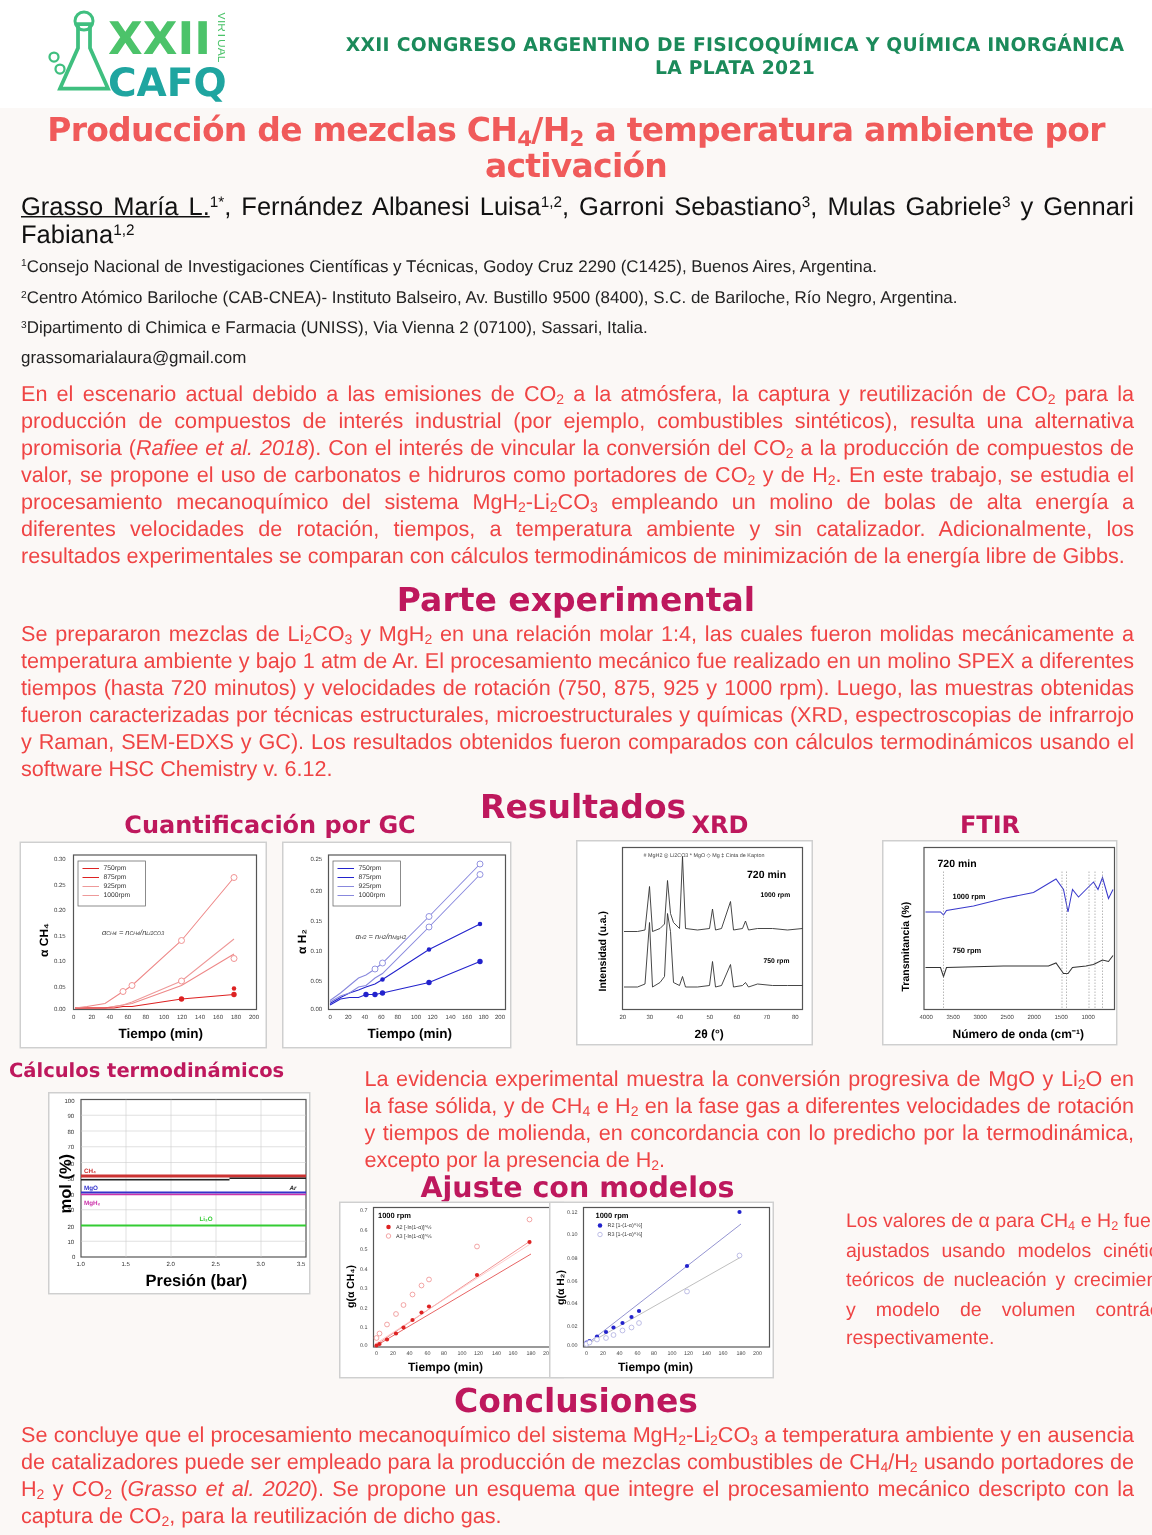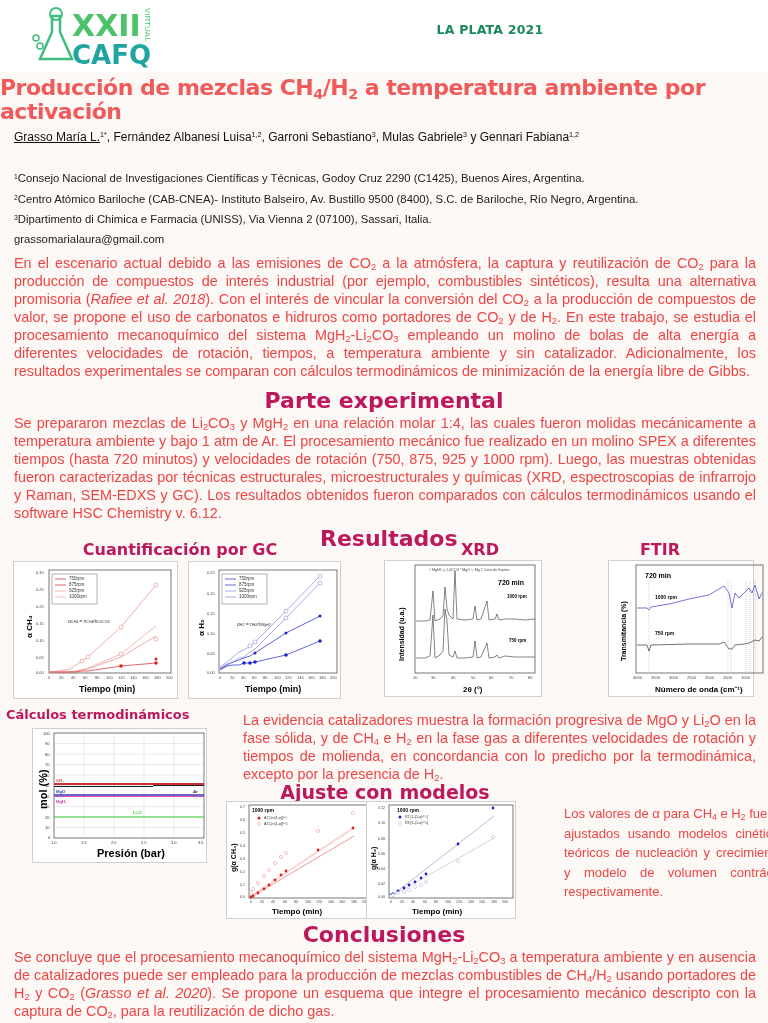--- a/index.html
+++ b/index.html
@@ -1,24 +1,24 @@
 <!DOCTYPE html>
 <html><head>
 <meta charset="utf-8">
 <style>
   * { box-sizing: border-box; margin: 0; padding: 0; }
   html, body { width: 768px; height: 1023px; overflow: hidden; }
   body { background: #fbf8f6; font-family: "Liberation Sans", sans-serif; color: #111; position: relative; }
   .header { position: absolute; left: 0; top: 0; width: 768px; height: 72px; background: #fff; padding-left: 16px; }
   .logo { position: absolute; left: 30px; top: 4px; width: 120px; height: 64px; }
   .conf-title { position: absolute; left: 230px; top: 22px; width: 520px; text-align: center; color: #1b8a5a; font-family: "DejaVu Sans", sans-serif; font-weight: bold; font-size: 12.5px; line-height: 15px; letter-spacing: 0.2px; }
-  .title { position: absolute; left: 0; top: 76px; width: 768px; text-align: left; color: #f05a5a; font-weight: bold; font-size: 22px; line-height: 24px; font-family: "DejaVu Sans", sans-serif; letter-spacing: -0.5px; }
+  .title { position: absolute; left: 0; top: 76px; width: 768px; text-align: center; color: #f05a5a; font-weight: bold; font-size: 22px; line-height: 24px; font-family: "DejaVu Sans", sans-serif; letter-spacing: -0.5px; }
   sub { font-size: 0.65em; vertical-align: -0.25em; line-height: 0; }
   sup { font-size: 0.6em; vertical-align: 0.5em; line-height: 0; }
-  .authors { position: absolute; left: 14px; top: 128px; width: 742px; font-size: 12px; line-height: 19px; text-align: justify; text-align-last: left; color: #111; }
+  .authors { position: absolute; left: 14px; top: 128px; width: 742px; font-size: 17px; line-height: 19px; text-align: justify; text-align-last: left; color: #111; }
   .authors .u { text-decoration: underline; }
   .affil { position: absolute; left: 14px; font-size: 11.3px; color: #222; }
   .p { position: absolute; left: 14px; width: 742px; font-size: 14.4px; line-height: 18px; text-align: justify; color: #ef4444; }
   .sec { position: absolute; text-align: center; color: #be185d; font-weight: bold; font-family: "DejaVu Sans", sans-serif; }
   .sec.big { font-size: 22px; }
   .sec.mid { font-size: 16px; }
   .figbox { position: absolute; background: #fff; border: 1px solid #cfcfcf; }
   svg text { font-family: "Liberation Sans", sans-serif; }
 </style>
 </head>
@@ -28,20 +28,21 @@
   <svg class="logo" viewBox="0 0 120 64">
     <path d="M10 55 L22 28 L22 12 L30 12 L30 28 L42 55 Z" fill="none" stroke="#3fbf7f" stroke-width="2.5"></path>
     <circle cx="26" cy="10" r="6" fill="none" stroke="#3fbf7f" stroke-width="2"></circle>
     <circle cx="6" cy="34" r="3" fill="none" stroke="#3fbf7f" stroke-width="1.5"></circle>
     <circle cx="10" cy="42" r="3" fill="none" stroke="#3fbf7f" stroke-width="1.5"></circle>
     <text x="42" y="32" font-size="30" font-weight="bold" fill="#4cc36a" style="font-family:'DejaVu Sans',sans-serif">XXII</text>
     <text x="42" y="60" font-size="26" font-weight="bold" fill="#1fa5a0" style="font-family:'DejaVu Sans',sans-serif">CAFQI</text>
     <text x="0" y="0" font-size="8" fill="#4cc36a" transform="translate(115,4) rotate(90)">VIRTUAL</text>
   </svg>
   <div class="conf-title">
+    <div>XXII CONGRESO ARGENTINO DE FISICOQUÍMICA Y QUÍMICA INORGÁNICA</div>
     <div>LA PLATA 2021</div>
   </div>
 </div>
 
 <div class="title">
   <div><span>Producción de mezclas CH</span><sub>4</sub><span>/H</span><sub>2</sub><span> a temperatura ambiente por activación</span></div>
 </div>
 
 <div class="authors">
   <span class="u">Grasso María L.</span><sup>1*</sup>, <span>Fernández Albanesi Luisa</span><sup>1,2</sup>, <span>Garroni Sebastiano</span><sup>3</sup>, <span>Mulas Gabriele</span><sup>3</sup> y <span>Gennari Fabiana</span><sup>1,2</sup>
@@ -208,21 +209,21 @@
         <text x="86" y="118">50</text>
         <text x="104" y="118">60</text>
         <text x="124" y="118">70</text>
         <text x="143" y="118">80</text>
       </g>
     <text x="78" y="131" font-size="8" font-weight="bold">2θ (°)</text>
     <text x="0" y="0" font-size="7" font-weight="bold" transform="translate(19,100) rotate(-90)">Intensidad (u.a.)</text>
   </svg>
 </div>
 
-<div class="figbox" style="left:608px;top:560px;width:146px;height:137px">
+<div class="figbox" style="left:588px;top:560px;width:157px;height:137px">
   <svg width="157" height="137" viewBox="0 0 157 137">
     <rect x="27" y="4" width="127" height="108" fill="none" stroke="#555" stroke-width="0.8"></rect>
     <text x="36" y="17" font-size="7" font-weight="bold">720 min</text>
     <text x="46" y="38" font-size="5" font-weight="bold">1000 rpm</text>
     <text x="46" y="74" font-size="5" font-weight="bold">750 rpm</text>
     <polyline points="28,47 34,47 38,47 40,49 42,46 60,43 80,38 100,34 115,25 120,32 123,47 126,32 130,37 135,32 140,27 143,32 146,24 150,38 153,32" fill="none" stroke="#3a3acc" stroke-width="0.7"></polyline>
     <polyline points="28,84 36,84 38,84 40,90 42,84 80,83 110,83 115,81 120,88 123,88 126,84 135,83 140,82 146,79 150,80 153,76" fill="none" stroke="#333" stroke-width="0.7"></polyline>
     <g stroke="#888" stroke-width="0.4" stroke-dasharray="1,1">
         <line x1="40" y1="20" x2="40" y2="112"></line>
         <line x1="119" y1="20" x2="119" y2="112"></line>
@@ -295,21 +296,21 @@
         <text x="23" y="74" fill="#cc33aa">MgH₂</text>
         <text x="100" y="85" fill="#33cc33">Li₂O</text>
         <text x="160" y="64" fill="#222" font-style="italic">Ar</text>
     </g>
     <text x="64" y="128" font-size="11" font-weight="bold">Presión (bar)</text>
     <text x="0" y="0" font-size="11" font-weight="bold" transform="translate(14,80) rotate(-90)">mol (%)</text>
   </svg>
 </div>
 
 <div class="p" style="left:243px;top:711px;width:513px;font-size:14.4px;line-height:18px">
-  <span>La evidencia catalizadores muestra la formación progresiva de MgO y Li</span><sub>2</sub><span>O en la fase sólida, y de CH</span><sub>4</sub><span> e H</span><sub>2</sub><span> en la fase gas a diferentes velocidades de rotación y tiempos de molienda, en concordancia con lo predicho por la termodinámica, excepto por la presencia de H</span><sub>2</sub><span>.</span>
+  <span>La evidencia experimental muestra la conversión progresiva de MgO y Li</span><sub>2</sub><span>O en la fase sólida, y de CH</span><sub>4</sub><span> e H</span><sub>2</sub><span> en la fase gas a diferentes velocidades de rotación y tiempos de molienda, en concordancia con lo predicho por la termodinámica, excepto por la presencia de H</span><sub>2</sub><span>.</span>
 </div>
 
 <div class="sec mid" style="left:240px;top:781px;width:290px;font-size:19px">Ajuste con modelos teóricos</div>
 <div class="figbox" style="left:226px;top:801px;width:150px;height:118px">
   <svg width="150" height="118" viewBox="0 0 150 118">
     <rect x="22" y="3" width="124" height="93" fill="none" stroke="#555" stroke-width="0.8"></rect>
     <text x="25" y="10" font-size="5" font-weight="bold">1000 rpm</text>
     <g font-size="3.6" fill="#333">
         <text x="37" y="17">A2 [-ln(1-α)]^½</text>
         <text x="37" y="23">A3 [-ln(1-α)]^⅓</text>

